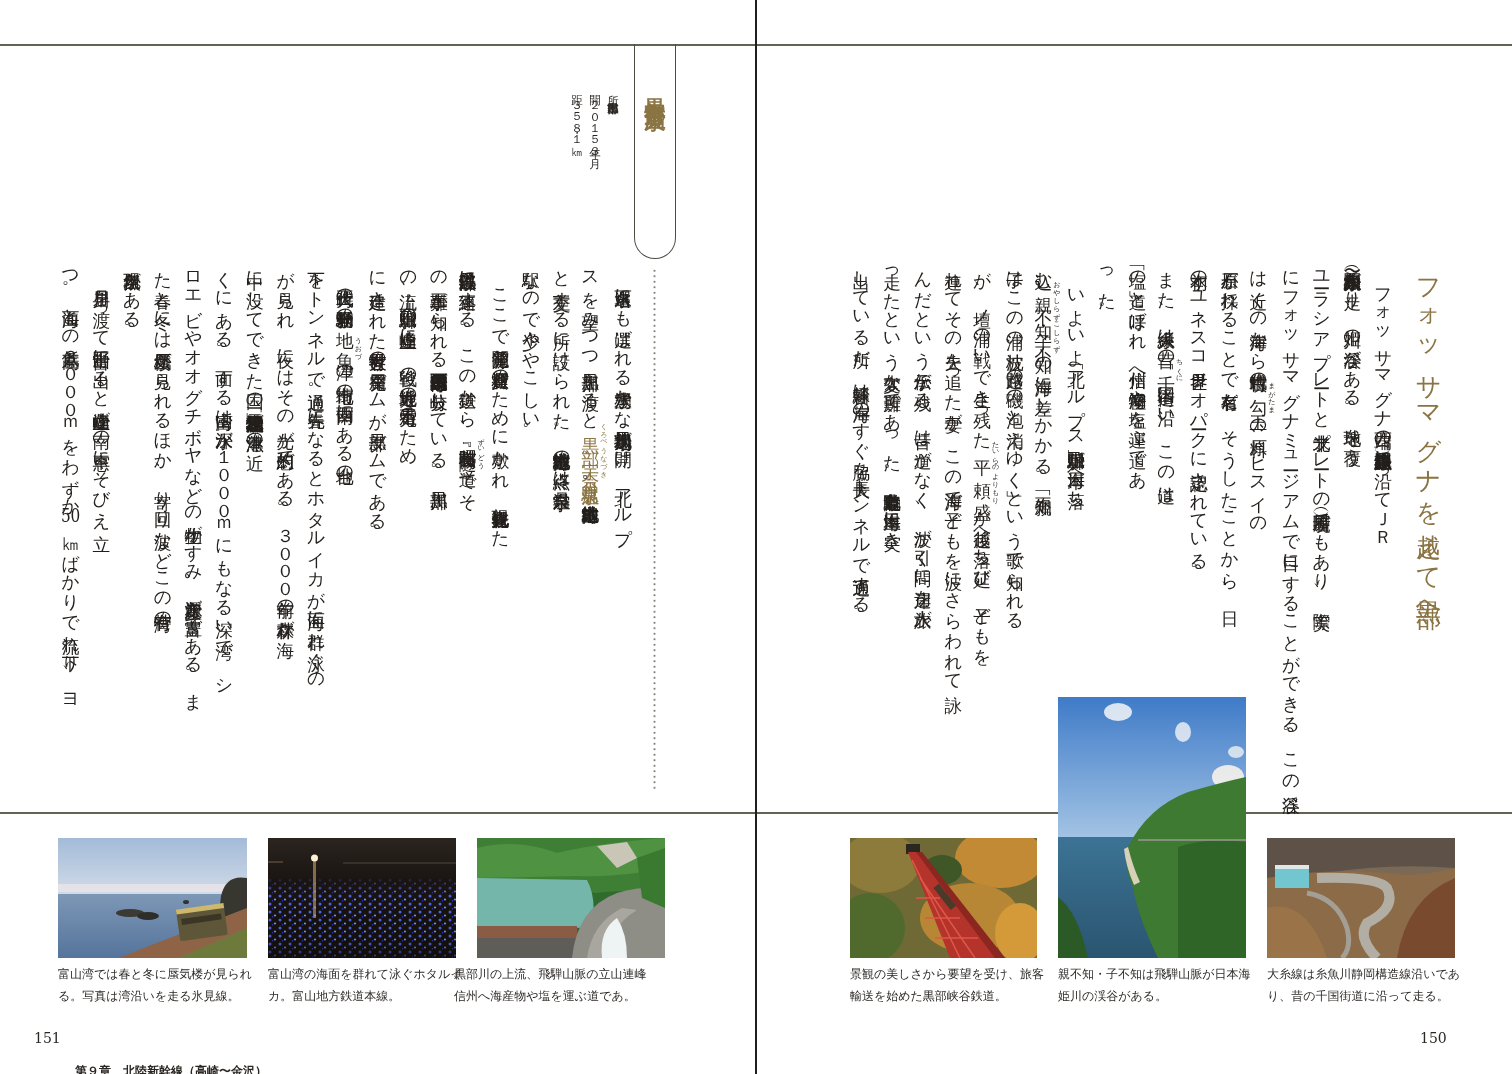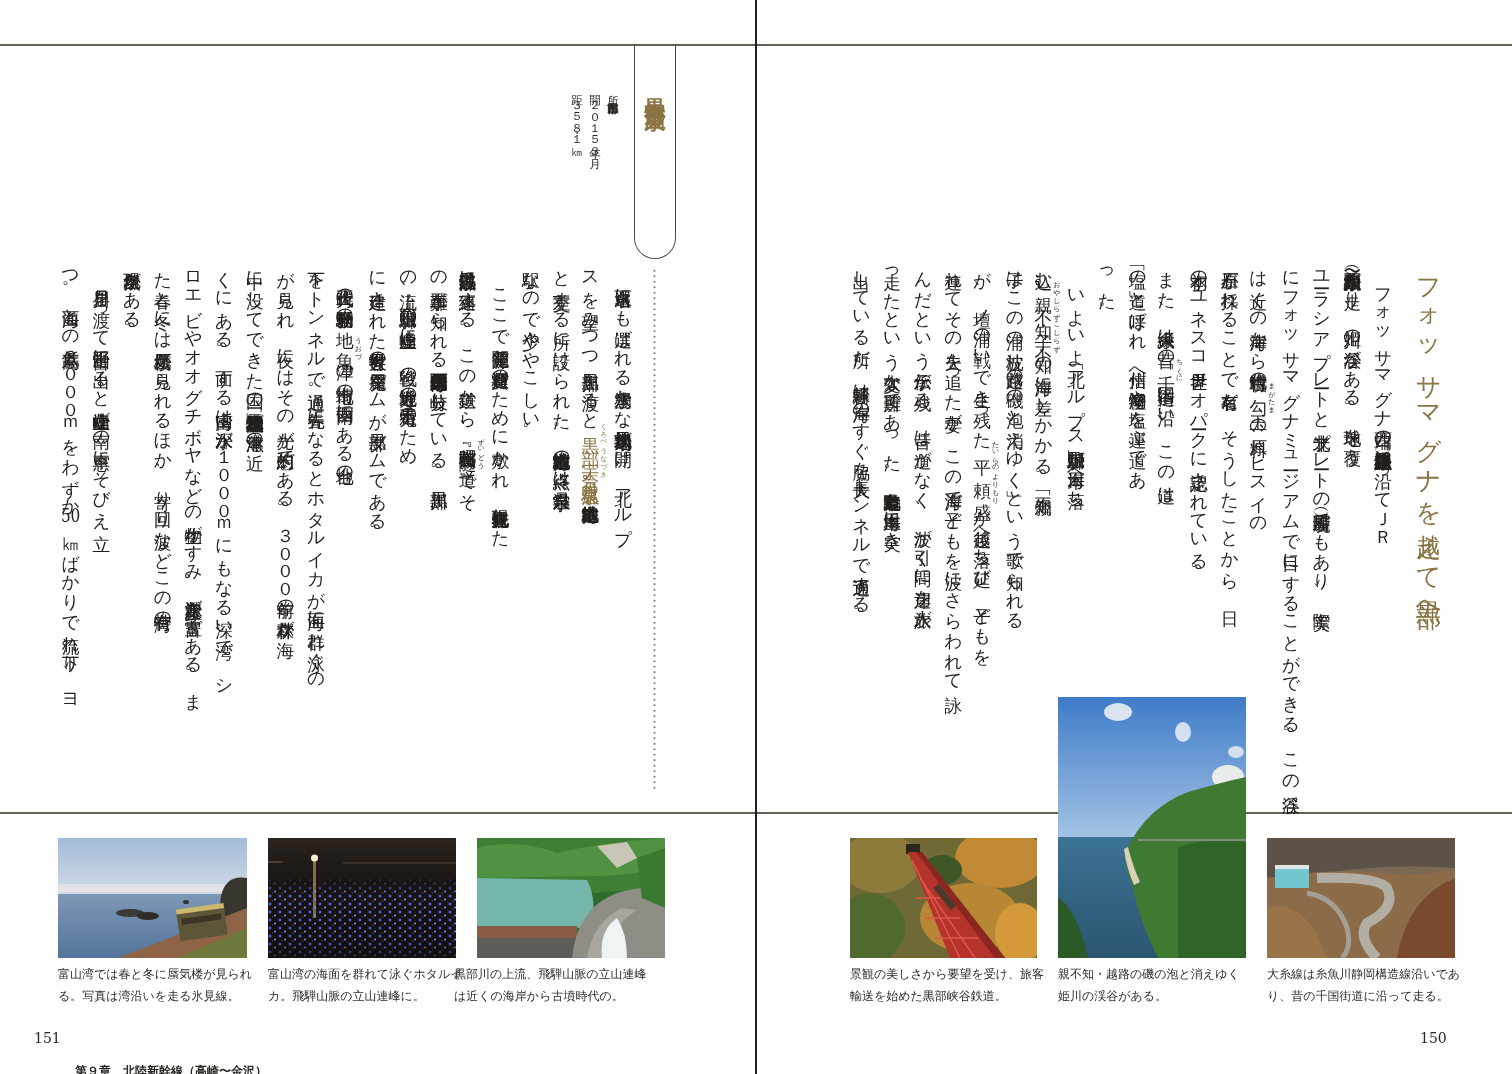--- a/index.html
+++ b/index.html
@@ -149,25 +149,25 @@
     <path d="M160 20 L188 10 V70 L165 60 Z" fill="#3a7a30"></path>
   </svg>
 </div>
 
 <div class="caption" style="left:58px">
     <span>富山湾では春と冬に蜃気楼が見られ</span>
     <span>る。写真は湾沿いを走る氷見線。</span>
   </div>
 <div class="caption" style="left:268px">
     <span>富山湾の海面を群れて泳ぐホタルイ</span>
-    <span>カ。飛騨山脈の立山連峰に。</span>
+    <span>カ。富山地方鉄道本線。</span>
   </div>
 <div class="caption" style="left:454px">
     <span>黒部川の上流、飛騨山脈の立山連峰</span>
-    <span>は近くの海岸から古墳時代の。</span>
+    <span>信州へ海産物や塩を運ぶ道であ。</span>
   </div>
 
 <div class="footer-num" style="left:34px">151</div>
 <div class="footer-head">第９章　北陸新幹線（高崎〜金沢）</div>
 
 <div class="section-heading">フォッサマグナを越えて黒部へ</div>
 
 <div class="body body-right">
   <div class="col"><span>　フォッサマグナ西端の糸魚川静岡構造線（糸静線）に沿ってＪＲ</span></div>
   <div class="col"><span>大糸線（糸魚川〜松本間）が走り、姫川の渓谷がある。地球を覆う</span></div>
@@ -244,21 +244,21 @@
     <rect x="8" y="30" width="34" height="20" fill="#72c6cf"></rect>
     <rect x="8" y="27" width="34" height="4" fill="#dfe7e8"></rect>
   </svg>
 </div>
 
 <div class="caption" style="left:850px">
     <span>景観の美しさから要望を受け、旅客</span>
     <span>輸送を始めた黒部峡谷鉄道。</span>
   </div>
 <div class="caption" style="left:1058px">
-    <span>親不知・越路の磯の泡と消えゆく</span>
+    <span>親不知・子不知は飛騨山脈が日本海</span>
     <span>姫川の渓谷がある。</span>
   </div>
 <div class="caption" style="left:1267px">
     <span>大糸線は糸魚川静岡構造線沿いであ</span>
     <span>り、昔の千国街道に沿って走る。</span>
   </div>
 
 <div class="footer-num" style="left:1420px">150</div>
 
 </body></html>

